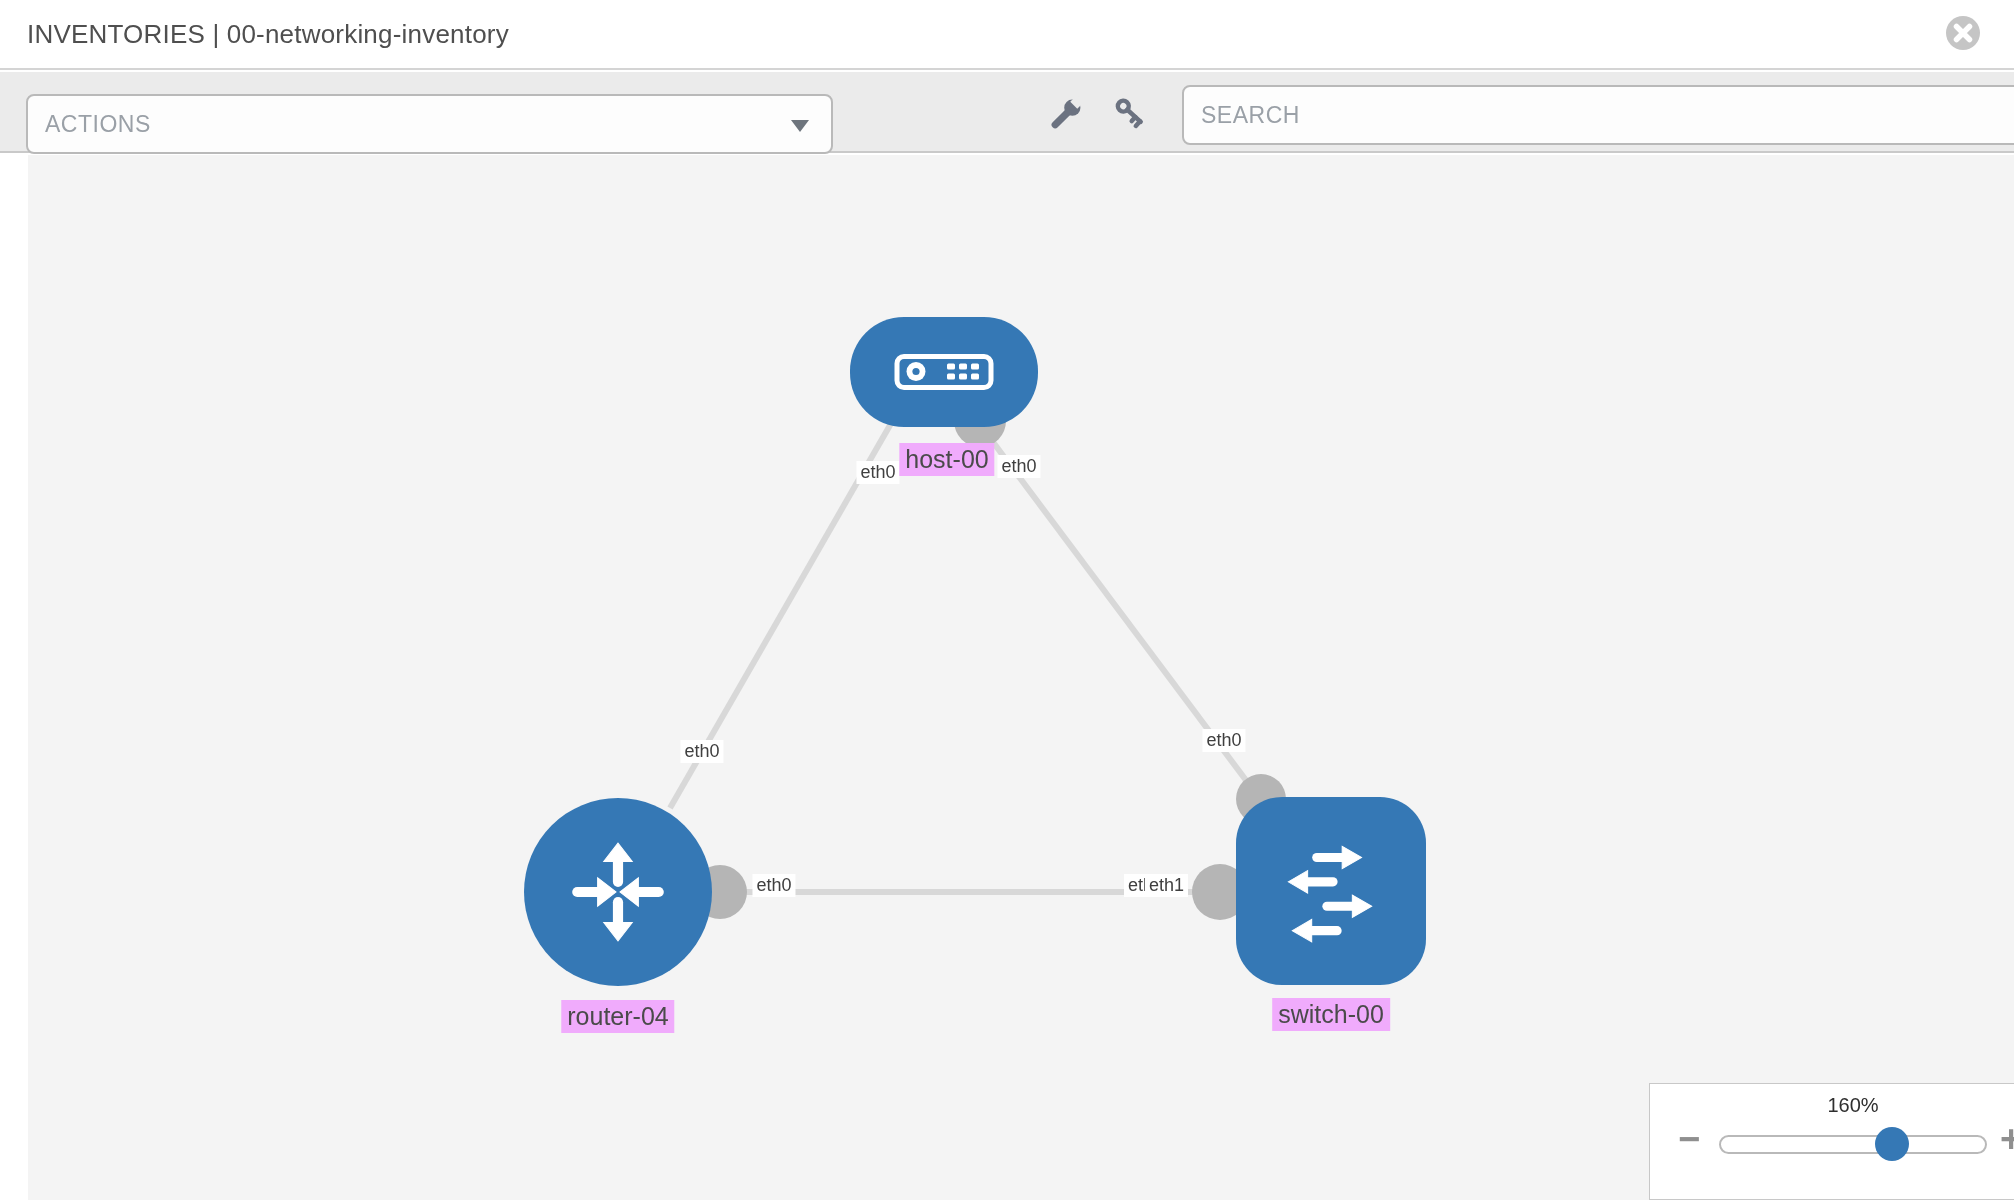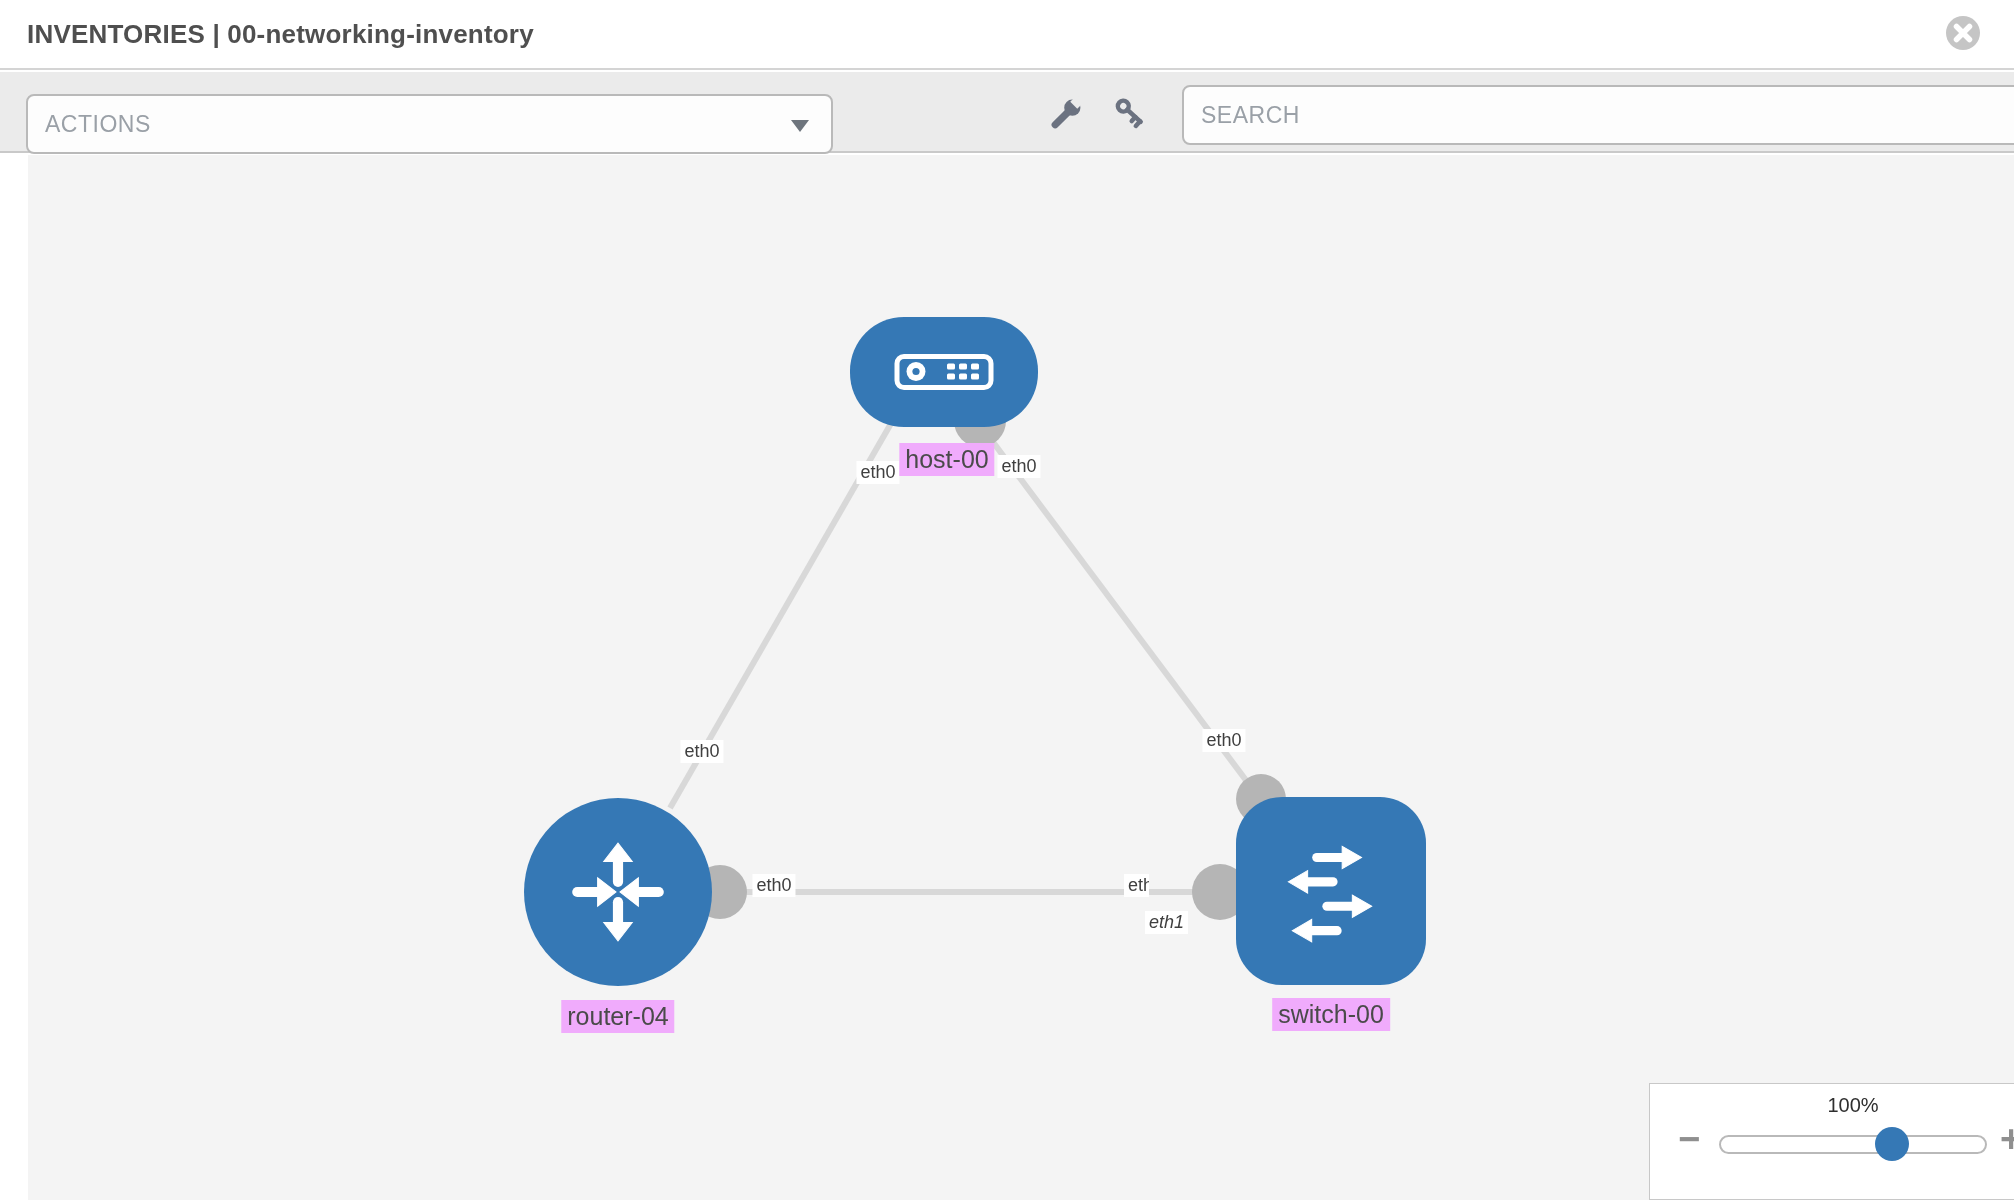--- a/index.html
+++ b/index.html
@@ -7,21 +7,21 @@
   body { font-family: "Liberation Sans", sans-serif; background: #fff; }
   .app { position: relative; width: 2014px; height: 1200px; }
 
   
   .header {
     position: absolute; top: 0; left: 0; width: 2014px; height: 70px;
     background: #ffffff; border-bottom: 2px solid #d4d4d4;
     display: flex; align-items: center;
   }
   .header .title {
-    margin-left: 27px; font-size: 26px; font-weight: 700; color: #4f4f4f;
+    margin-left: 27px; font-size: 26px; font-weight: 400; color: #4f4f4f;
     letter-spacing: .2px;
   }
   .close-btn {
     position: absolute; top: 15px; left: 1945px; width: 36px; height: 36px;
     cursor: pointer;
   }
 
   
   .toolbar {
     position: absolute; top: 72px; left: 0; width: 2014px; height: 81px;
@@ -192,28 +192,28 @@
         </g>
       </svg>
     </div>
 
     <span class="iflabel ctr" style="left:850px; top:306px;">eth0</span>
     <span class="iflabel ctr" style="left:991px; top:300px;">eth0</span>
     <span class="iflabel ctr" style="left:674px; top:585px;">eth0</span>
     <span class="iflabel ctr" style="left:746px; top:719px;">eth0</span>
     <span class="iflabel ctr" style="left:1196px; top:574px;">eth0</span>
     <span class="iflabel if-clipped" style="left:1096px; top:719px;">eth0</span>
-    <span class="iflabel" style="left:1117px; top:756px;font-style:italic;">eth1</span>
+    <span class="iflabel" style="left:1117px; top:719px;">eth1</span>
 
     <span class="nlabel" style="left:919px; top:288px;">host-00</span>
     <span class="nlabel" style="left:590px; top:845px;">router-04</span>
     <span class="nlabel" style="left:1303px; top:843px;">switch-00</span>
 
     <div class="zoom-panel">
-      <div class="zoom-level">100%</div>
+      <div class="zoom-level">160%</div>
       <span class="zoom-minus">−</span>
       <div class="zoom-track"></div>
       <div class="zoom-thumb"></div>
       <span class="zoom-plus">+</span>
     </div>
 
   </div>
 </div>
 
 </body></html>

